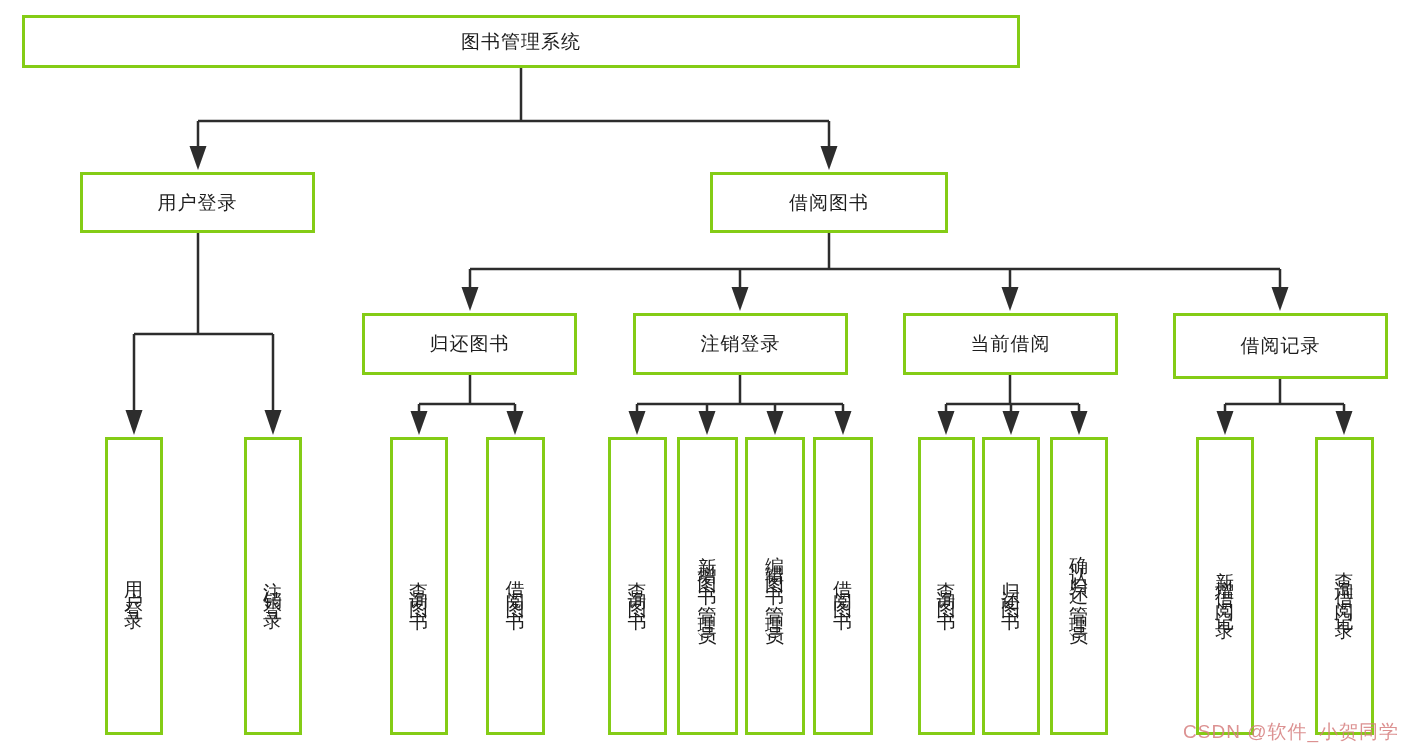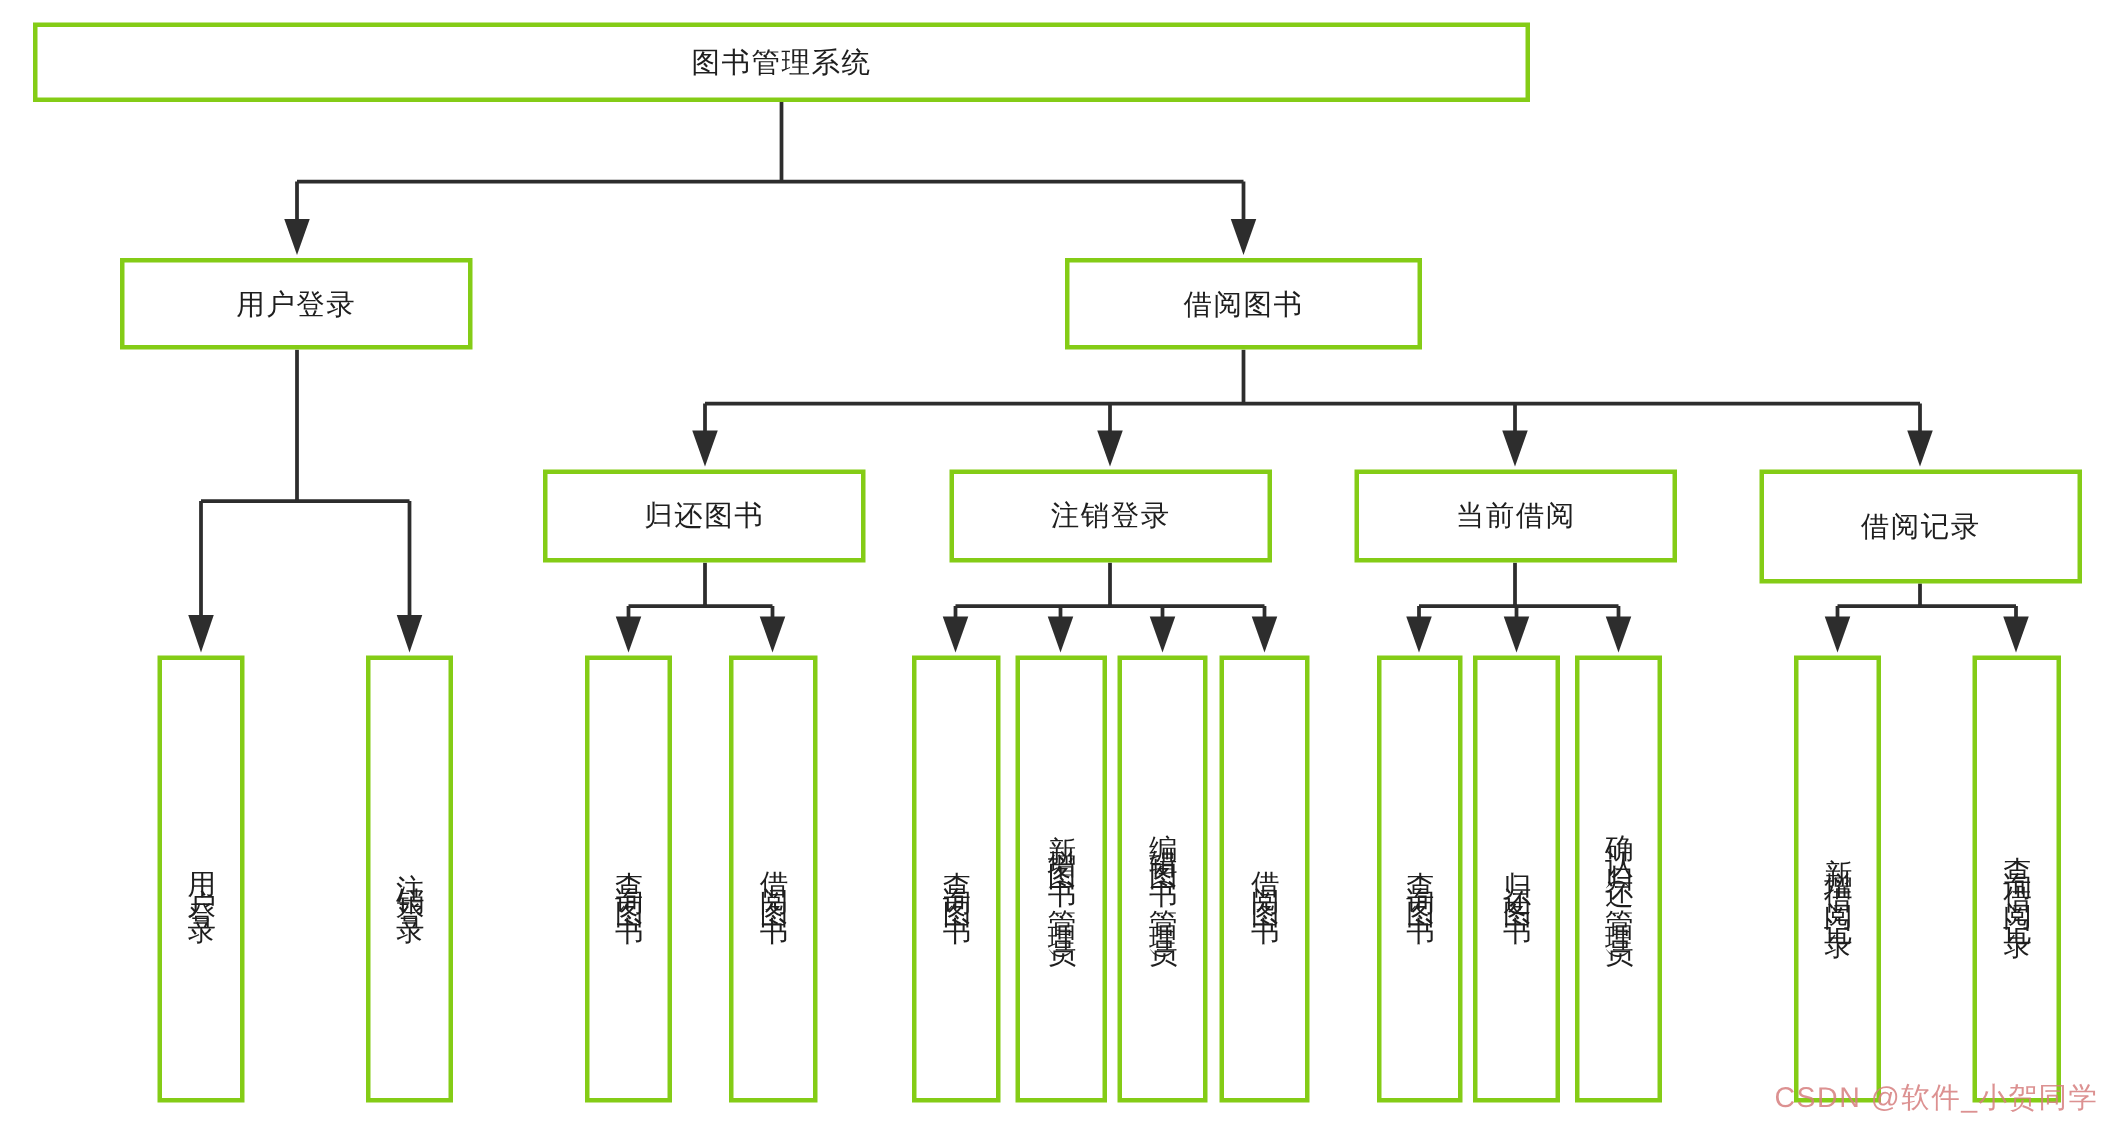--- a/index.html
+++ b/index.html
@@ -75,21 +75,21 @@
 
   <div class="node h" style="left:362px;top:313px;width:215px;height:62px">
     <span class="lbl">归还图书</span>
   </div>
   <div class="node h" style="left:633px;top:313px;width:215px;height:62px">
     <span class="lbl">注销登录</span>
   </div>
   <div class="node h" style="left:903px;top:313px;width:215px;height:62px">
     <span class="lbl">当前借阅</span>
   </div>
-  <div class="node h" style="left:1173px;top:313px;width:215px;height:76px">
+  <div class="node h" style="left:1173px;top:313px;width:215px;height:66px">
     <span class="lbl">借阅记录</span>
   </div>
 
   <div class="node v" style="left:105px;top:437px;width:58px;height:298px">
     <span class="lbl">用户登录</span>
   </div>
   <div class="node v" style="left:244px;top:437px;width:58px;height:298px">
     <span class="lbl">注销登录</span>
   </div>
 

